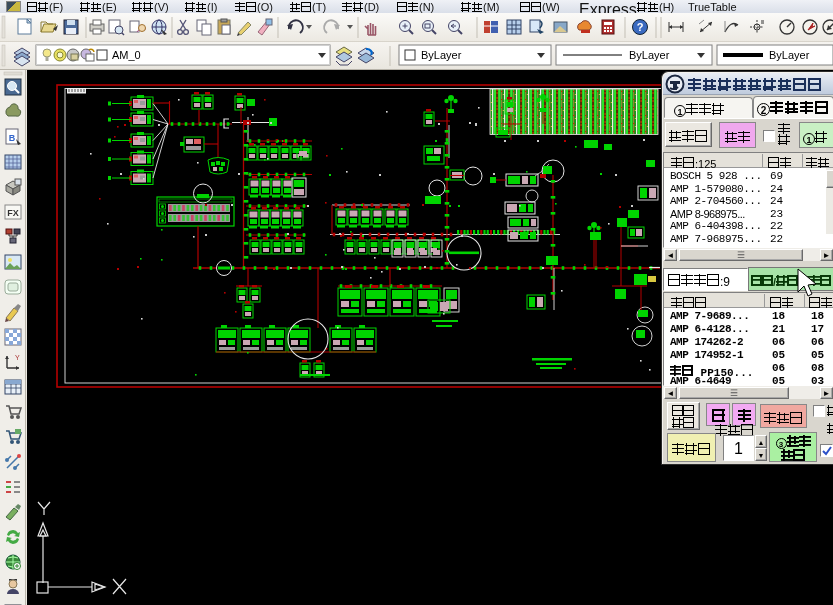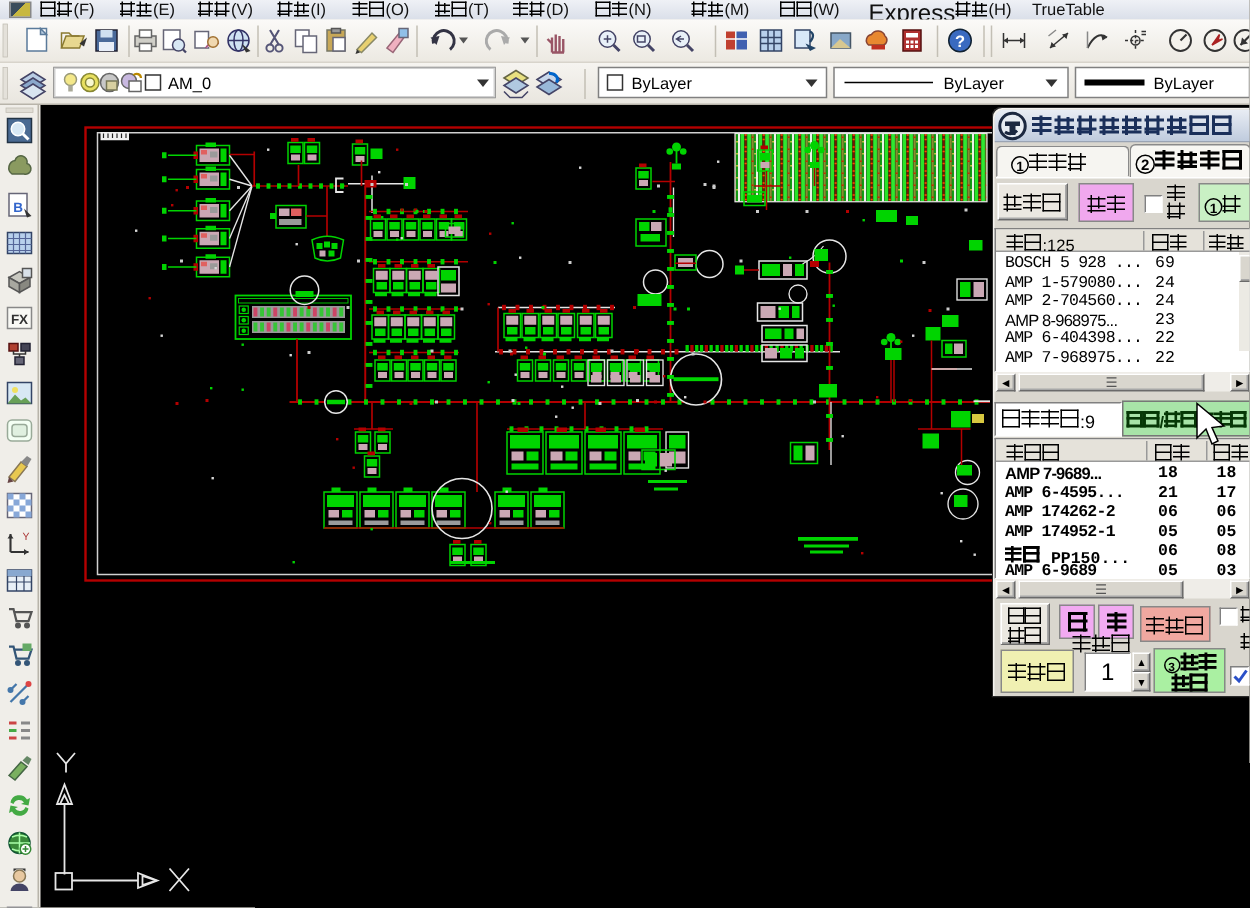--- a/index.html
+++ b/index.html
@@ -1084,36 +1084,36 @@
 <div class="abs sunk" style="left:1px;top:196px;width:85px;height:23px;background:#fff;padding:3px 0 0 4px"><i class="hz k1" style="width:12px;height:12px;margin-right:1px;vertical-align:0px"></i><i class="hz k0" style="width:12px;height:12px;margin-right:1px;vertical-align:0px"></i><i class="hz k0" style="width:12px;height:12px;margin-right:1px;vertical-align:0px"></i><i class="hz k1" style="width:12px;height:12px;margin-right:1px;vertical-align:0px"></i><span style="font-size:12px">:9</span></div>
 <div class="abs" style="left:86px;top:195px;width:86px;height:24px;background:#a8e4a8;border:1px solid #777;padding:4px 0 0 2px"><i class="hz gd1" style="width:11px;height:11px;margin-right:0px;vertical-align:0px"></i><i class="hz gd1" style="width:11px;height:11px;margin-right:0px;vertical-align:0px"></i><span style="font-size:11px;font-weight:bold;color:#063806">/</span><i class="hz gd2" style="width:11px;height:11px;margin-right:0px;vertical-align:0px"></i><i class="hz gd1" style="width:11px;height:11px;margin-right:0px;vertical-align:0px"></i><i class="hz gd0" style="width:11px;height:11px;margin-right:0px;vertical-align:0px"></i><i class="hz gd0" style="width:11px;height:11px;margin-right:0px;vertical-align:0px"></i><i class="hz gd1" style="width:11px;height:11px;margin-right:0px;vertical-align:0px"></i></div>
 <div class="abs sunk" style="left:1px;top:220px;width:171px;height:94px;background:#fff">
 <div class="abs" style="left:0;top:0;width:171px;height:15px;background:#e5e2da;border-bottom:1px solid #999">
         <span class="abs" style="left:7px;top:1px"><i class="hz k0" style="width:11px;height:11px;margin-right:1px;vertical-align:0px"></i><i class="hz k1" style="width:11px;height:11px;margin-right:1px;vertical-align:0px"></i><i class="hz k1" style="width:11px;height:11px;margin-right:1px;vertical-align:0px"></i></span>
         <span class="abs" style="left:106px;top:1px"><i class="hz k1" style="width:11px;height:11px;margin-right:1px;vertical-align:0px"></i><i class="hz k0" style="width:11px;height:11px;margin-right:1px;vertical-align:0px"></i></span>
         <span class="abs" style="left:145px;top:1px"><i class="hz k1" style="width:11px;height:11px;margin-right:1px;vertical-align:0px"></i><i class="hz k0" style="width:11px;height:11px;margin-right:1px;vertical-align:0px"></i></span>
         <span class="abs" style="left:100px;top:1px;width:1px;height:13px;background:#999"></span>
         <span class="abs" style="left:140px;top:1px;width:1px;height:13px;background:#999"></span>
       </div>
-<div class="abs" style="left:6px;top:17px;font-size:11px;font-weight:bold;font-family:Liberation Sans, sans-serif;letter-spacing:-0.5px">AMP 7-9689...</div>
+<div class="abs" style="left:6px;top:17px;font-size:11px;font-weight:bold;font-family:Liberation Mono, monospace;letter-spacing:-0.5px">AMP 7-9689...</div>
 <div class="abs" style="left:108px;top:17px;font-size:11px;font-weight:bold;font-family:'Liberation Mono',monospace">18</div>
 <div class="abs" style="left:147px;top:17px;font-size:11px;font-weight:bold;font-family:'Liberation Mono',monospace">18</div>
-<div class="abs" style="left:6px;top:30px;font-size:11px;font-weight:bold;font-family:'Liberation Mono',monospace;letter-spacing:-0.5px">AMP 6-4595...</div>
+<div class="abs" style="left:6px;top:30px;font-size:11px;font-weight:bold;font-family:'Liberation Mono',monospace;letter-spacing:-0.5px">AMP 6-4128...</div>
 <div class="abs" style="left:108px;top:30px;font-size:11px;font-weight:bold;font-family:'Liberation Mono',monospace">21</div>
 <div class="abs" style="left:147px;top:30px;font-size:11px;font-weight:bold;font-family:'Liberation Mono',monospace">17</div>
 <div class="abs" style="left:6px;top:43px;font-size:11px;font-weight:bold;font-family:'Liberation Mono',monospace;letter-spacing:-0.5px">AMP 174262-2</div>
 <div class="abs" style="left:108px;top:43px;font-size:11px;font-weight:bold;font-family:'Liberation Mono',monospace">06</div>
 <div class="abs" style="left:147px;top:43px;font-size:11px;font-weight:bold;font-family:'Liberation Mono',monospace">06</div>
 <div class="abs" style="left:6px;top:56px;font-size:11px;font-weight:bold;font-family:'Liberation Mono',monospace;letter-spacing:-0.5px">AMP 174952-1</div>
 <div class="abs" style="left:108px;top:56px;font-size:11px;font-weight:bold;font-family:'Liberation Mono',monospace">05</div>
 <div class="abs" style="left:147px;top:56px;font-size:11px;font-weight:bold;font-family:'Liberation Mono',monospace">05</div>
 <div class="abs" style="left:6px;top:69px"><i class="hz kb0" style="width:11px;height:11px;margin-right:1px;vertical-align:0px"></i><i class="hz kb1" style="width:11px;height:11px;margin-right:1px;vertical-align:0px"></i><span style="font-size:11px;font-weight:bold;font-family:'Liberation Mono',monospace"> PP150...</span></div>
 <div class="abs" style="left:108px;top:69px;font-size:11px;font-weight:bold;font-family:'Liberation Mono',monospace">06</div>
 <div class="abs" style="left:147px;top:69px;font-size:11px;font-weight:bold;font-family:'Liberation Mono',monospace">08</div>
-<div class="abs" style="left:6px;top:82px;font-size:11px;font-weight:bold;font-family:'Liberation Mono',monospace;letter-spacing:-0.5px">AMP 6-9689</div>
+<div class="abs" style="left:6px;top:82px;font-size:11px;font-weight:bold;font-family:'Liberation Mono',monospace;letter-spacing:-0.5px">AMP 6-4649</div>
 <div class="abs" style="left:108px;top:82px;font-size:11px;font-weight:bold;font-family:'Liberation Mono',monospace">05</div>
 <div class="abs" style="left:147px;top:82px;font-size:11px;font-weight:bold;font-family:'Liberation Mono',monospace">03</div>
 </div>
 <div class="abs" style="left:1px;top:314px;width:171px;height:13px;background:#efede8">
       <div class="abs btn3" style="left:1px;top:1px;width:13px;height:12px;background:#d9d6ce;font-size:8px;text-align:center;line-height:12px">◄</div>
       <div class="abs btn3" style="left:157px;top:1px;width:13px;height:12px;background:#d9d6ce;font-size:8px;text-align:center;line-height:12px">►</div>
       <div class="abs btn3" style="left:16px;top:1px;width:110px;height:12px;background:#d9d6ce;text-align:center;line-height:10px;font-size:9px;color:#555">☰</div>
     </div>
 <div class="abs btn3" style="left:5px;top:330px;width:33px;height:28px;background:#ebe8e1;padding:2px 0 0 4px;line-height:12px"><i class="hz k1" style="width:11px;height:11px;margin-right:0px;vertical-align:0px"></i><i class="hz k1" style="width:11px;height:11px;margin-right:0px;vertical-align:0px"></i><br><i class="hz k2" style="width:11px;height:11px;margin-right:0px;vertical-align:0px"></i><i class="hz k1" style="width:11px;height:11px;margin-right:0px;vertical-align:0px"></i></div>
 <div class="abs" style="left:44px;top:331px;width:24px;height:23px;background:#f2aaf2;border:1px solid #888;text-align:center;padding-top:4px"><i class="hz kb1" style="width:13px;height:13px;margin-right:0px;vertical-align:0px"></i></div>

